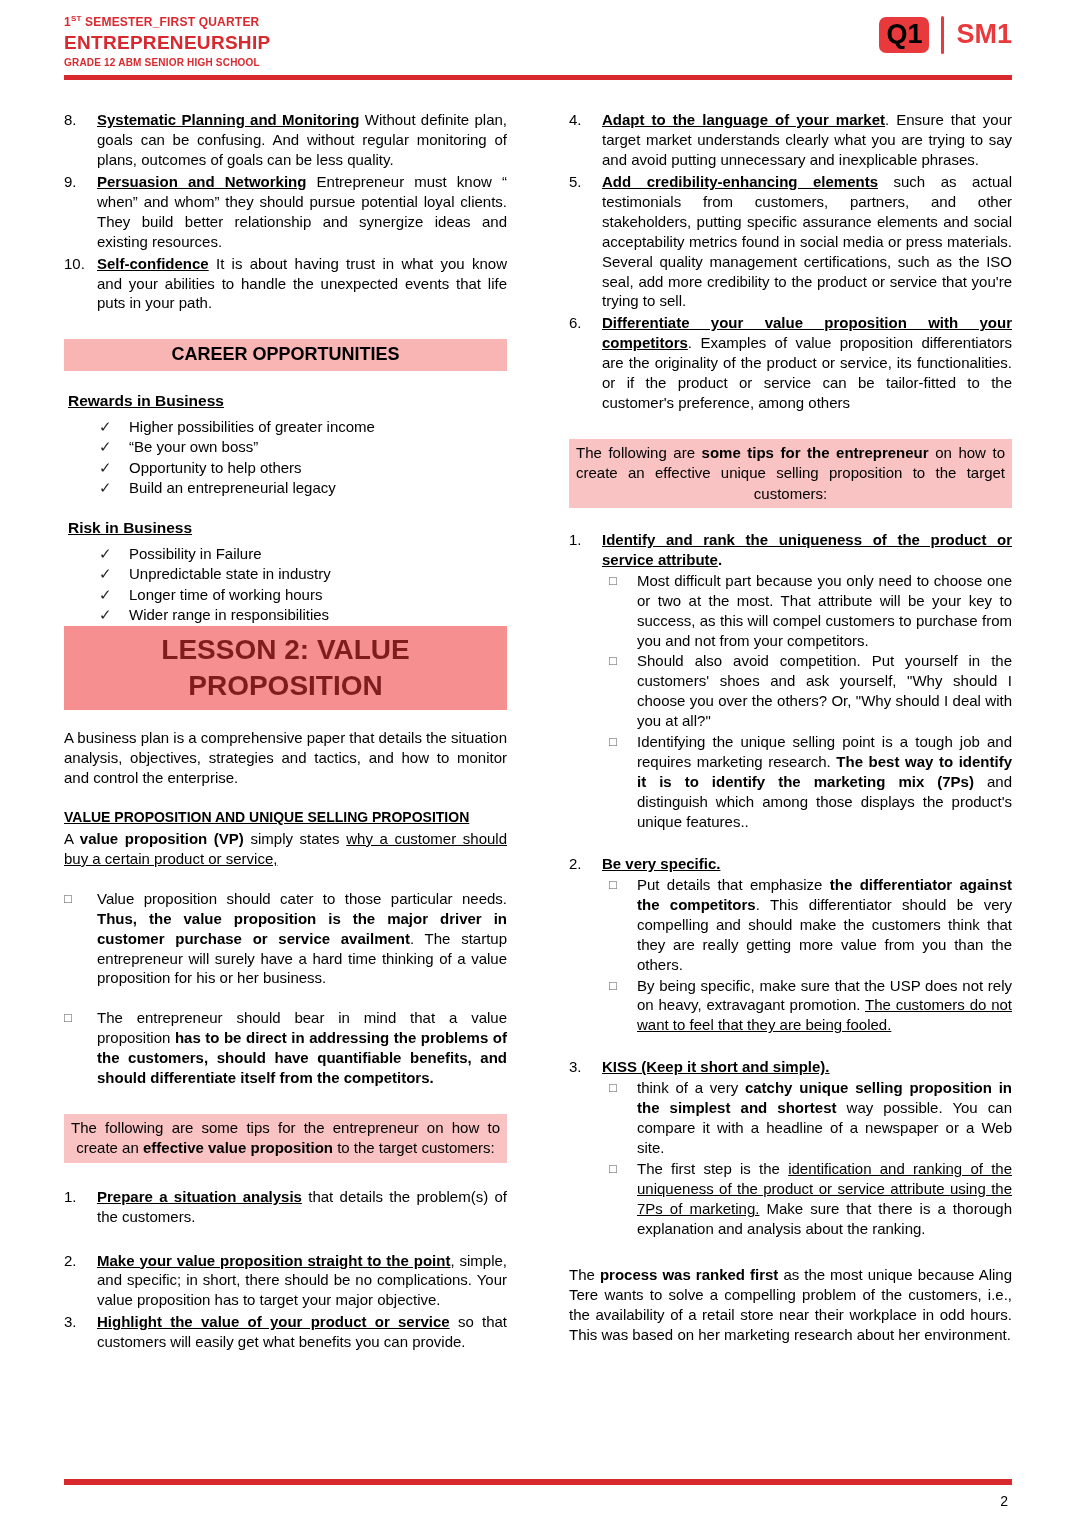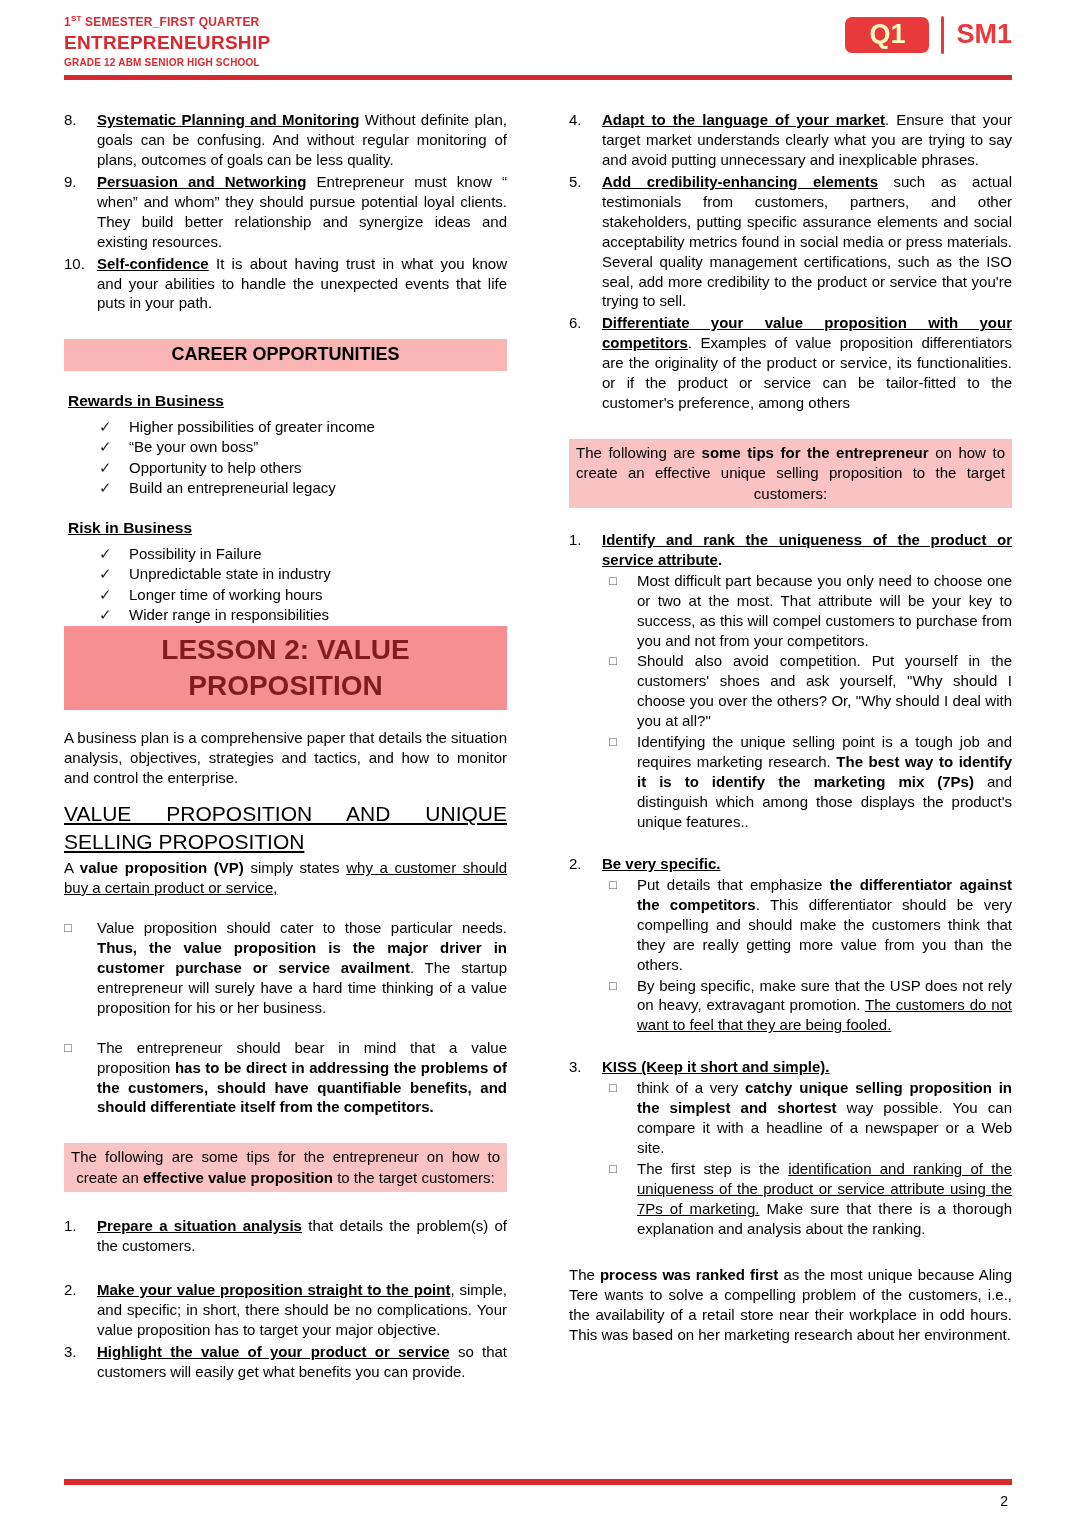--- a/index.html
+++ b/index.html
@@ -14,21 +14,21 @@
   body{width:1080px;font-family:"Liberation Sans",sans-serif;color:#000;}
   .page{position:relative;width:1076px;height:1527px;padding:14px 64px 0;overflow:hidden;background:#fff;}
 
   
   .page-header{display:flex;justify-content:space-between;align-items:flex-start;}
   .semester-line{color:var(--red);font-weight:bold;font-size:12px;letter-spacing:.2px;}
   .semester-line sup{font-size:8px;vertical-align:super;}
   .course-title{color:var(--red);font-weight:bold;font-size:19px;margin-top:3px;letter-spacing:.3px;}
   .grade-line{color:var(--red);font-weight:bold;font-size:10px;margin-top:3px;letter-spacing:.2px;}
   .header-badges{display:flex;align-items:center;gap:12px;margin-top:2px;}
-  .badge-q1{background:var(--badge-red);color:#fef9c3;font-weight:bold;font-size:27px;padding:3px 24px;border-radius:7px;line-height:1.1;}
+  .badge-q1{background:var(--badge-red);color:#000000;font-weight:bold;font-size:27px;padding:3px 7px;border-radius:7px;line-height:1.1;}
   .badge-divider{width:3px;height:38px;background:var(--badge-red);border-radius:2px;}
   .badge-sm1{color:var(--badge-red);font-weight:bold;font-size:27px;line-height:1.1;}
   .header-rule{height:5px;background:var(--red);margin-top:7px;}
 
   
   .columns{display:flex;gap:62px;margin-top:28px;}
   .col{width:445px;font-size:15px;line-height:1.33;text-align:justify;}
 
   .b{font-weight:bold;}
   .u{text-decoration:underline;}
@@ -47,21 +47,21 @@
   
   .check-list{list-style:none;margin-top:5px;}
   .check-list li{display:flex;padding-left:35px;line-height:1.36;}
   .check-list .check{width:30px;flex:none;color:#222;}
   .check-list .ctext{flex:1;text-align:left;}
 
   
   .lesson-banner{background:var(--lesson-pink);color:#7f1d1d;text-align:center;font-weight:bold;font-size:28px;line-height:1.3;padding:6px 12px;}
 
   .para{margin-top:18px;}
-  .vp-heading{font-weight:normal;text-decoration:underline;font-size:21px;margin-top:12px;text-align:justify;}
+  .vp-heading{font-weight:bold;text-decoration:underline;font-size:14px;margin-top:20px;text-align:justify;}
   .vp-intro{margin-top:2px;}
 
   
   .cb-item{display:flex;margin-top:20px;}
   .cb-item .sq{width:33px;flex:none;color:#555;font-size:13px;line-height:20px;}
   .cb-item .btext{flex:1;}
 
   
   .highlight{background:var(--highlight-pink);padding:4px 7px;margin-top:26px;text-align:justify;text-align-last:center;line-height:1.35;}
 

